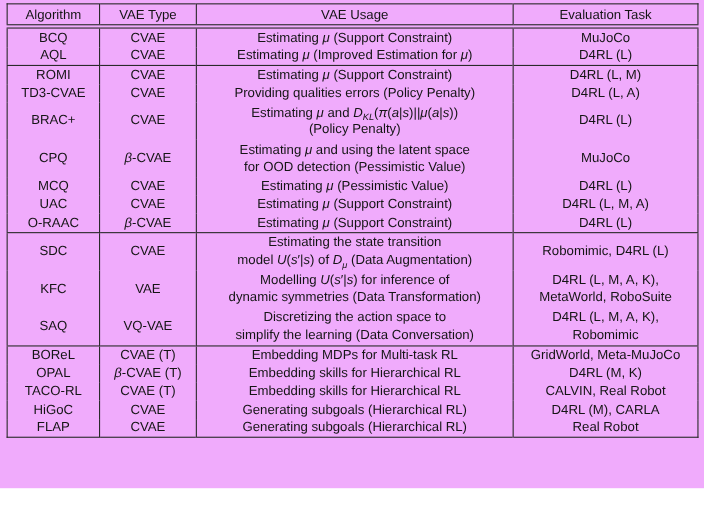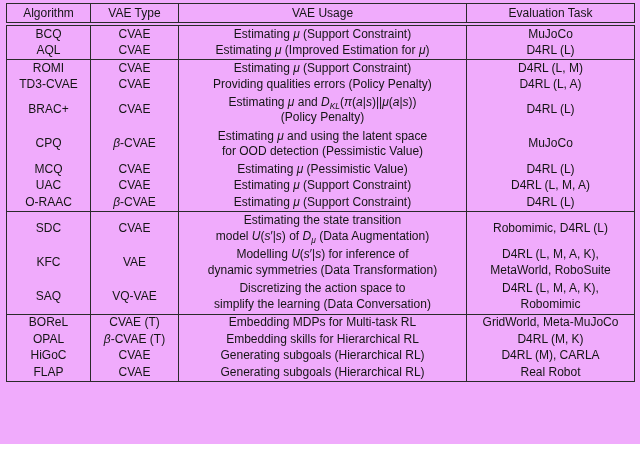--- a/index.html
+++ b/index.html
@@ -144,20 +144,26 @@
           <td>Embedding MDPs for Multi-task RL</td>
           <td>GridWorld, Meta-MuJoCo</td>
         </tr>
         <tr>
           <td>OPAL</td>
           <td><i>β</i>-CVAE (T)</td>
           <td>Embedding skills for Hierarchical RL</td>
           <td>D4RL (M, K)</td>
         </tr>
         <tr>
+          <td>TACO-RL</td>
+          <td>CVAE (T)</td>
+          <td>Embedding skills for Hierarchical RL</td>
+          <td>CALVIN, Real Robot</td>
+        </tr>
+        <tr>
           <td>HiGoC</td>
           <td>CVAE</td>
           <td>Generating subgoals (Hierarchical RL)</td>
           <td>D4RL (M), CARLA</td>
         </tr>
         <tr>
           <td>FLAP</td>
           <td>CVAE</td>
           <td>Generating subgoals (Hierarchical RL)</td>
           <td>Real Robot</td>

